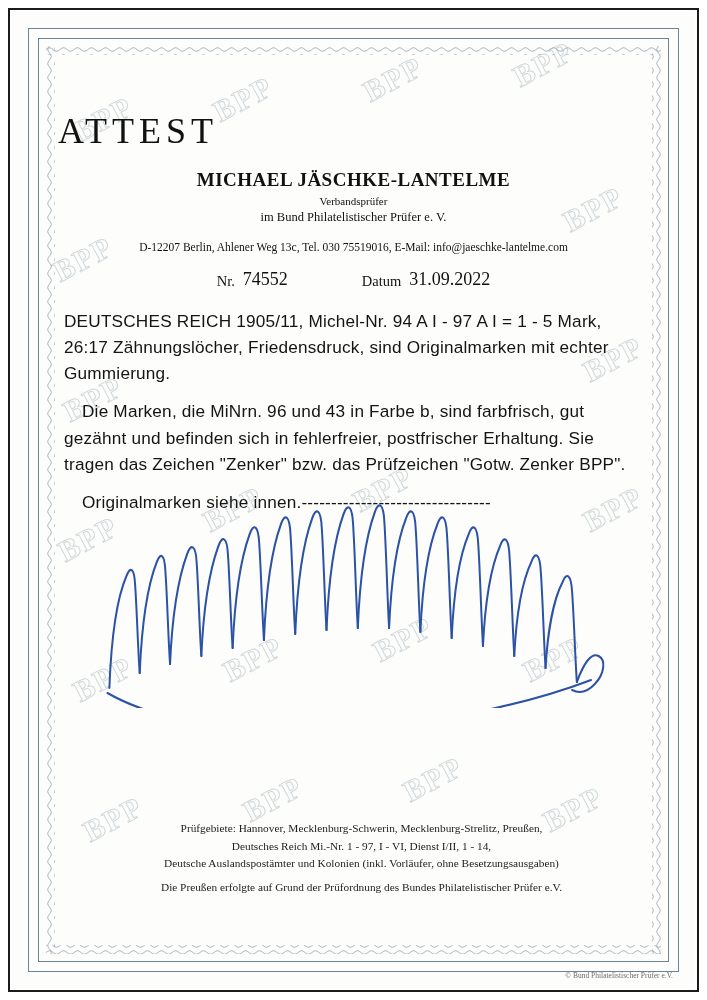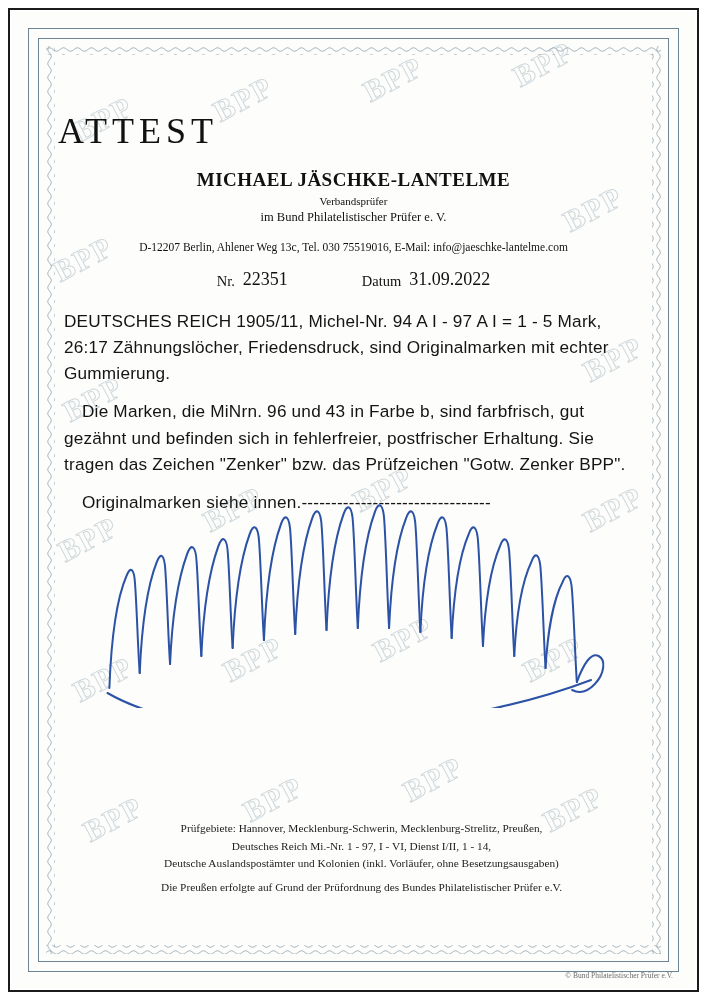--- a/index.html
+++ b/index.html
@@ -272,21 +272,21 @@
       <h1 class="attest-title">ATTEST</h1>
 
       <div class="expert-name">MICHAEL JÄSCHKE-LANTELME</div>
       <div class="expert-role">Verbandsprüfer</div>
       <div class="expert-assoc">im Bund Philatelistischer Prüfer e. V.</div>
       <div class="expert-address">D-12207 Berlin, Ahlener Weg 13c, Tel. 030 75519016, E-Mail: info@jaeschke-lantelme.com</div>
 
       <div class="numrow">
         <div class="grp number">
           <span class="lbl">Nr.</span>
-          <span class="val">22351</span>
+          <span class="val">74552</span>
         </div>
         <div class="grp date">
           <span class="lbl">Datum</span>
           <span class="val">31.09.2022</span>
         </div>
       </div>
 
       <div class="body-text">
         <p>DEUTSCHES REICH 1905/11, Michel-Nr. 94 A I - 97 A I = 1 - 5 Mark, 26:17 Zähnungslöcher, Friedensdruck, sind Originalmarken mit echter Gummierung.</p>
         <p class="indent">Die Marken, die MiNrn. 96 und 43 in Farbe b, sind farbfrisch, gut gezähnt und befinden sich in fehlerfreier, postfrischer Erhaltung. Sie tragen das Zeichen "Zenker" bzw. das Prüfzeichen "Gotw. Zenker BPP".</p>

